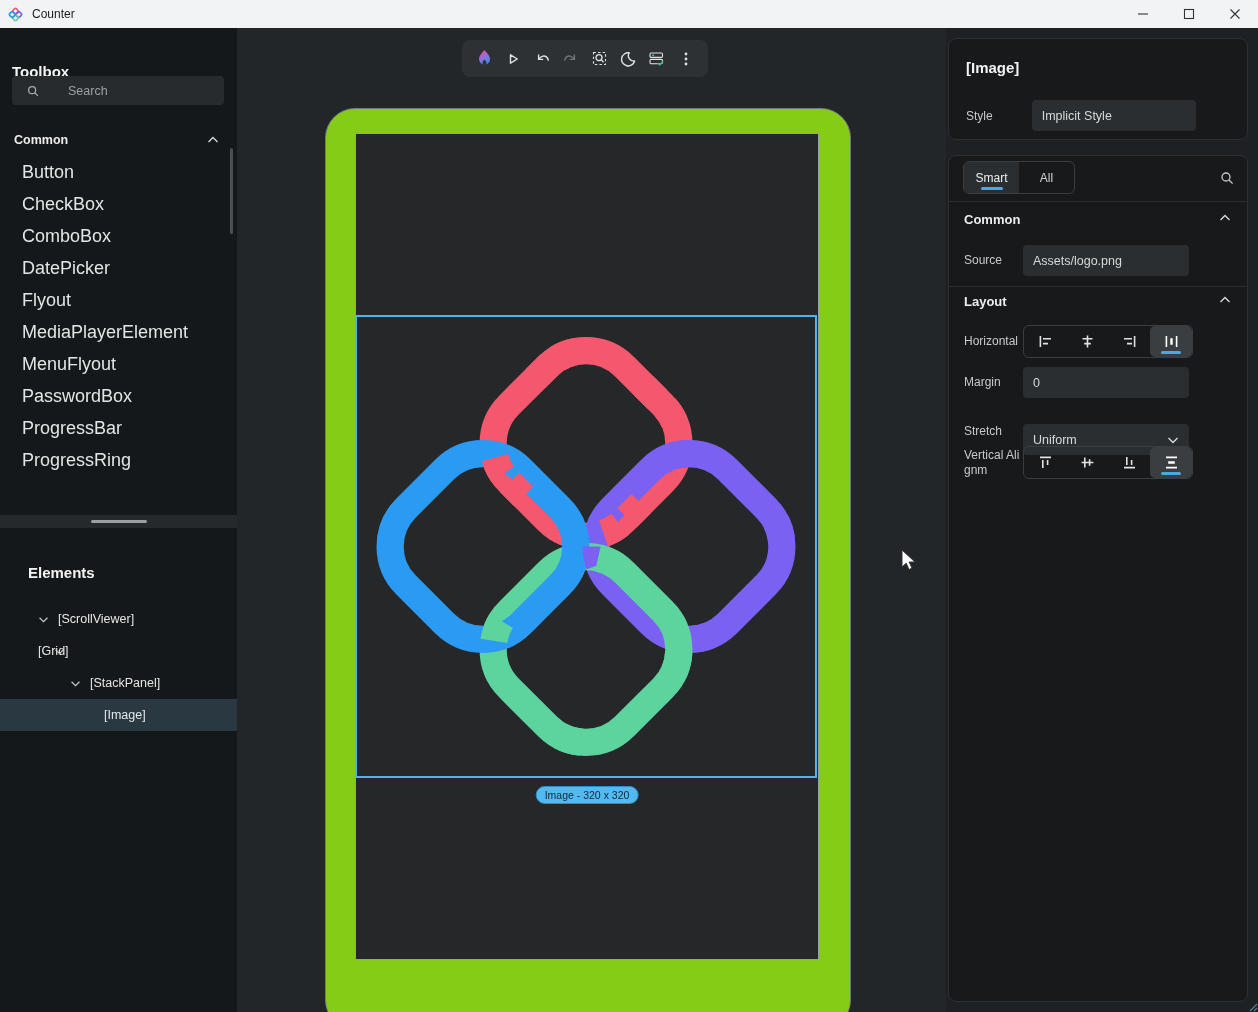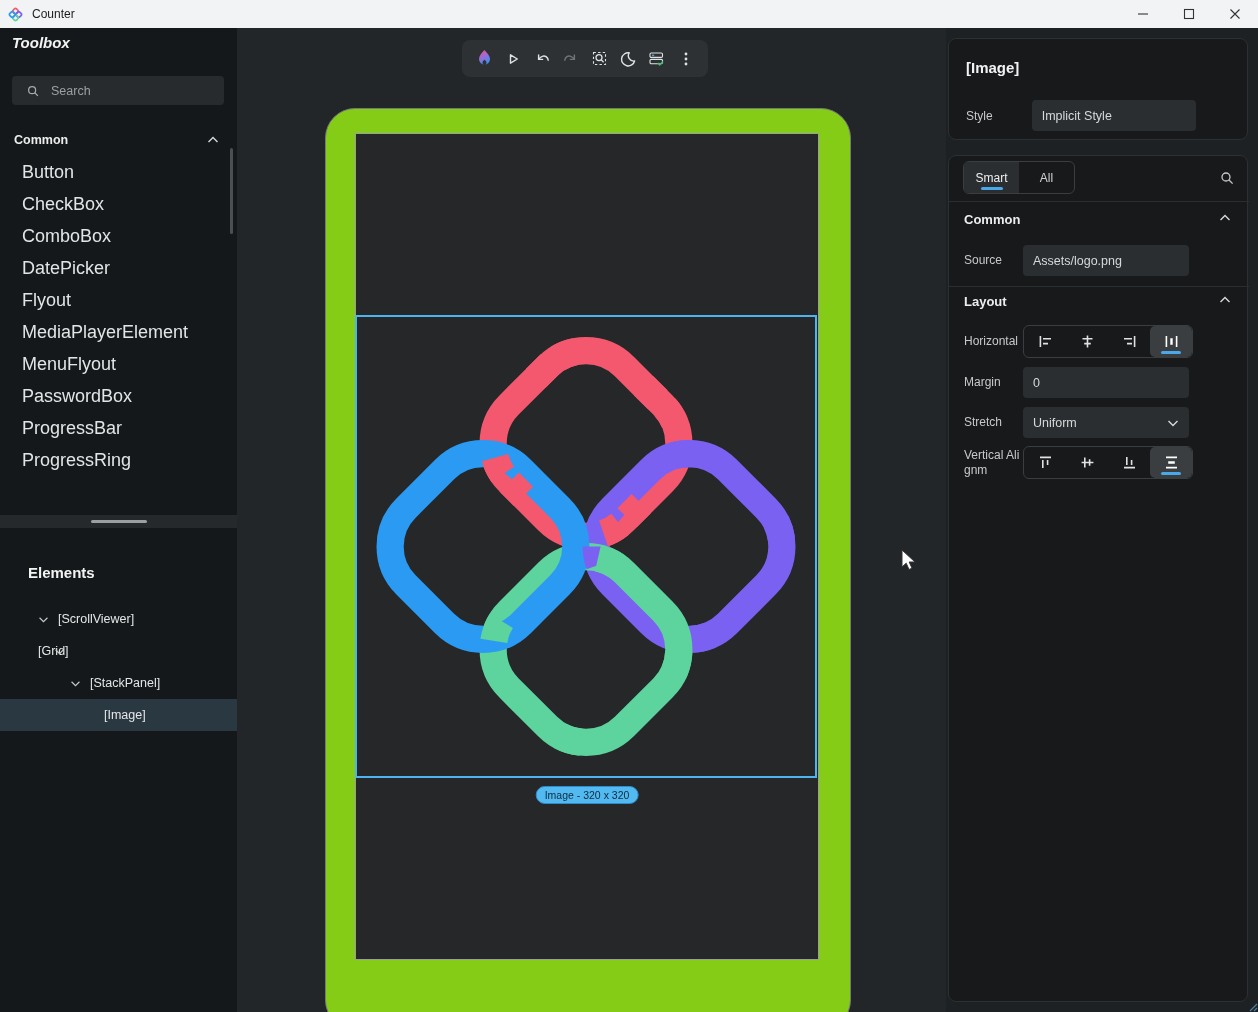--- a/index.html
+++ b/index.html
@@ -12,26 +12,26 @@
               background:#f1f3f4; display:flex; align-items:center; }
   .titlebar .appicon { margin-left:8px; width:15px; height:15px; }
   .titlebar .title { margin-left:9px; font-size:12px; color:#1c1c1c; }
   .wincontrols { position:absolute; right:0; top:0; height:28px; display:flex; }
   .winbtn { width:46px; height:28px; display:flex; align-items:center; justify-content:center; }
 
   
   .sidebar { position:absolute; left:0; top:28px; width:237px; height:984px; background:#15181a; }
   .panel-title { font-size:15px; font-weight:bold; color:#f2f4f4; }
   .toolbox-panel { position:absolute; left:0; top:0; width:237px; height:487px; overflow:hidden; }
-  .toolbox-panel .panel-title { position:absolute; left:12px; top:6px;font-style:italic; }
+  .toolbox-panel .panel-title { position:absolute; left:12px; top:35px; }
   .searchbox { position:absolute; left:12px; top:48px; width:212px; height:29px; background:#282b2d;
                border-radius:4px; display:flex; align-items:center; }
   .searchbox svg { margin-left:14px; }
   .searchbox input { background:transparent; border:none; outline:none; color:#f0abfc;
-                     font-size:12.5px; margin-left:11px; width:150px;
+                     font-size:12.5px; margin-left:28px; width:150px;
                      font-family:"Liberation Sans", sans-serif; }
   .searchbox input::placeholder { color:#9ba0a2; }
   .section-header { position:absolute; left:0; top:98px; width:237px; height:28px;
                     display:flex; align-items:center; }
   .section-header .lbl { margin-left:14px; font-size:12.5px; font-weight:bold; color:#eceeee; }
   .section-header .chev { position:absolute; right:18px; }
   .tb-items { position:absolute; left:0; top:128px; width:237px; }
   .tb-item { height:32px; display:flex; align-items:center; padding-left:22px;
              font-size:18px; color:#e2e5e6; }
   .tb-scrollthumb { position:absolute; left:230px; top:120px; width:3px; height:86px;
@@ -85,21 +85,21 @@
   .tab.active { background:#2b2e31; color:#eef0f0; }
   .tab.active .underline { position:absolute; bottom:3px; left:50%; transform:translateX(-50%);
          width:22px; height:3px; border-radius:2px; background:#4aa8e8; }
   .tabsrow .spacer { flex:1; }
   .divider { position:absolute; left:0; width:300px; height:1px; background:#2a2e30; }
   .sec-hdr { position:absolute; left:15px; font-size:13px; font-weight:bold; color:#eceeee; }
   .sec-chev { position:absolute; right:16px; }
   .prop-row { position:absolute; left:15px; width:270px; display:flex; align-items:center; }
   .prop-row .plabel { width:59px; flex:none; word-break:break-all; line-height:1.25; }
   .prop-row .field { width:166px; }
-  .dropdown { position:relative; justify-content:flex-start; }
+  .dropdown { position:relative; justify-content:flex-start;margin-top:17px; }
   .dropdown .dd-chev { position:absolute; right:10px; }
   .segctl { display:flex; border:1px solid #3a3e41; border-radius:6px; height:33px; width:170px;
             align-items:stretch; overflow:hidden; }
   .segbtn { width:42px; display:flex; align-items:center; justify-content:center; position:relative; }
   .segbtn.sel { background:#3a3e41; border-radius:5px; }
   .segbtn.sel .underline { position:absolute; bottom:3px; left:50%; transform:translateX(-50%);
             width:20px; height:3px; border-radius:2px; background:#4aa8e8; }
 </style>
 </head>
 <body>

